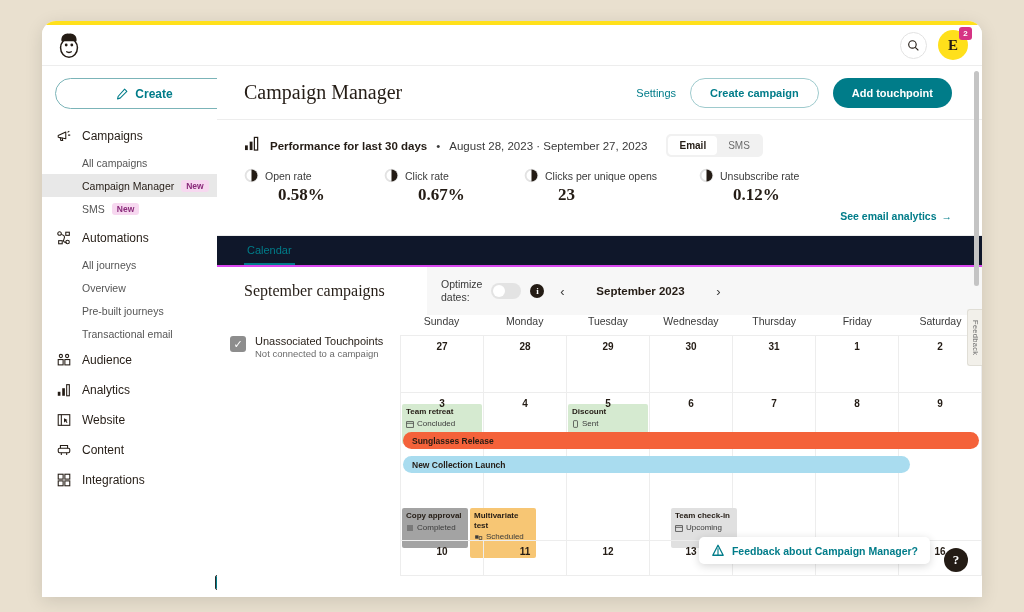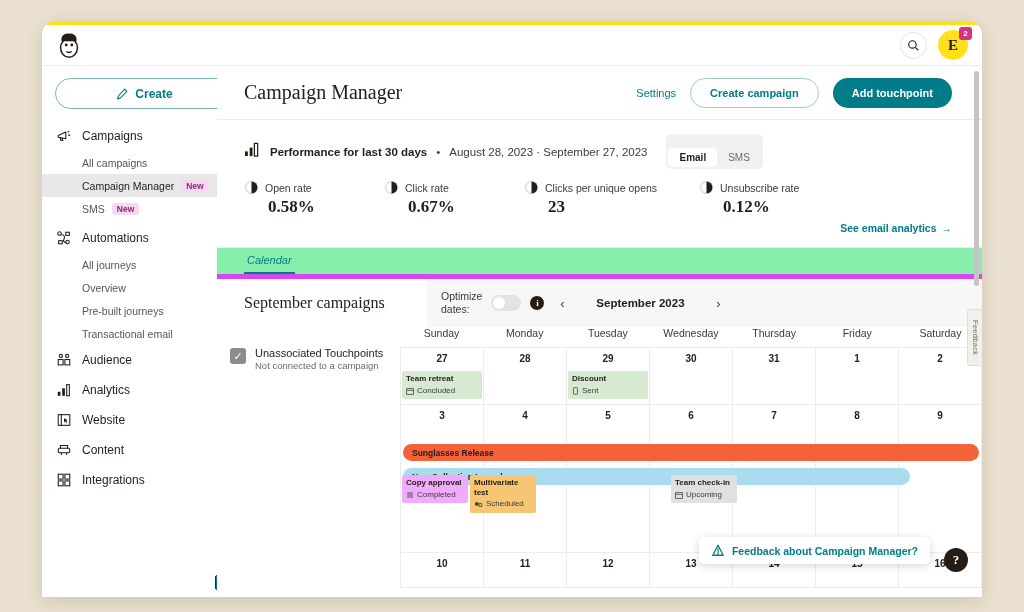--- a/index.html
+++ b/index.html
@@ -156,41 +156,41 @@
   }
   .perf-row1 { display: flex; align-items: center; gap: 9px; }
   .perf-title { font-size: 11.5px; font-weight: 700; color: #241c15; }
   .perf-dates { font-size: 11.5px; color: #3a3a3a; }
   .seg {
     margin-left: 10px; display: flex; background: #f1f1f1;
     border-radius: 5px; padding: 2px;
   }
   .seg div {
     font-size: 10px; padding: 4px 11px; border-radius: 4px;
-    color: #6b6b6b; cursor: pointer; margin-top: 12px;
+    color: #6b6b6b; cursor: pointer;
   }
   .seg div.on { background: #fff; color: #241c15; font-weight: 700; }
   .stats { display: flex; margin-top: 11px; }
   .stat { width: 140px; }
   .stat.wide { width: 175px; }
   .stat-lbl { display: flex; align-items: center; gap: 6px; }
   .stat-lbl span { font-size: 10.5px; color: #3a3a3a; }
   .stat-val {
-    margin-top: 2px; margin-left: 24px;
+    margin-top: 2px; margin-left: 34px;
     font-family: "Liberation Serif", serif;
     font-size: 17px; font-weight: 700; color: #241c15;
   }
   .analytics-link {
     display: flex; justify-content: flex-end; align-items: center; gap: 5px;
     margin-top: 5px; color: #007c89; font-size: 10.5px; font-weight: 700;
     cursor: pointer;
   }
 
   
-  .tabs { height: 31px; padding: 0 27px; display: flex; border-bottom: 5px solid #d946ef; background:#86efac;font-style:italic;}
+  .tabs { height: 31px; padding: 0 27px; display: flex; border-bottom: 2px solid #d946ef; background:#0f172a;}
   .tab {
     font-size: 11px; color: #007c89; font-weight: 400;
     display: flex; align-items: center; padding: 0 3px;
     border-bottom: 2.5px solid transparent; cursor: pointer;
   }
   .tab.on { border-bottom-color: #007c89; }
 
   
   .cal-head {
     display: flex; align-items: stretch;
@@ -257,21 +257,21 @@
   .daycell {
     flex: 1; border-right: 1px solid #ededed; position: relative;
   }
   .daycell:first-child { border-left: 1px solid #ededed; }
   .daynum {
     text-align: center; font-size: 10px; font-weight: 700;
     color: #241c15; padding-top: 5px;
   }
   .chip {
     position: absolute; left: 1px; right: 1px;
-    padding: 3px 4px 4px 4px; border-radius: 2px;
+    padding: 3px 4px 16px 4px; border-radius: 2px; margin-top: 45px;
   }
   .chip-t { font-size: 8px; font-weight: 700; color: #241c15; line-height: 1.2; }
   .chip-s {
     font-size: 8px; color: #3a3a3a; margin-top: 2px;
     display: flex; align-items: flex-end; gap: 3px; line-height: 1.2;
   }
   .bar {
     position: absolute; height: 17px; border-radius: 9px;
     display: flex; align-items: center; padding-left: 9px;
     font-size: 8.5px; font-weight: 700; color: #241c15;
@@ -666,21 +666,21 @@
             <div class="daycell">
               <div class="daynum">8</div>
             </div>
             <div class="daycell">
               <div class="daynum">9</div>
             </div>
 
             <div class="bar" style="left:3px;right:3px;top:23px;background:#f4623a">Sunglasses Release</div>
             <div class="bar" style="left:3px;right:72px;top:47px;background:#a9dcef">New Collection Launch</div>
 
-            <div class="chip" style="left:2px;width:66px;top:70px;background:#f0abfc">
+            <div class="chip" style="left:2px;width:66px;top:70px;background:#a3a3a3">
               <div class="chip-t">Copy approval</div>
               <div class="chip-s">
                 <svg width="8" height="8" viewBox="0 0 12 12">
                   <line x1="1.5" y1="3" x2="10.5" y2="3" stroke="#3a3a3a" stroke-width="1.2"></line>
                   <line x1="1.5" y1="6" x2="10.5" y2="6" stroke="#3a3a3a" stroke-width="1.2"></line>
                   <line x1="1.5" y1="9" x2="10.5" y2="9" stroke="#3a3a3a" stroke-width="1.2"></line>
                 </svg>
                 <span>Completed</span>
               </div>
             </div>

